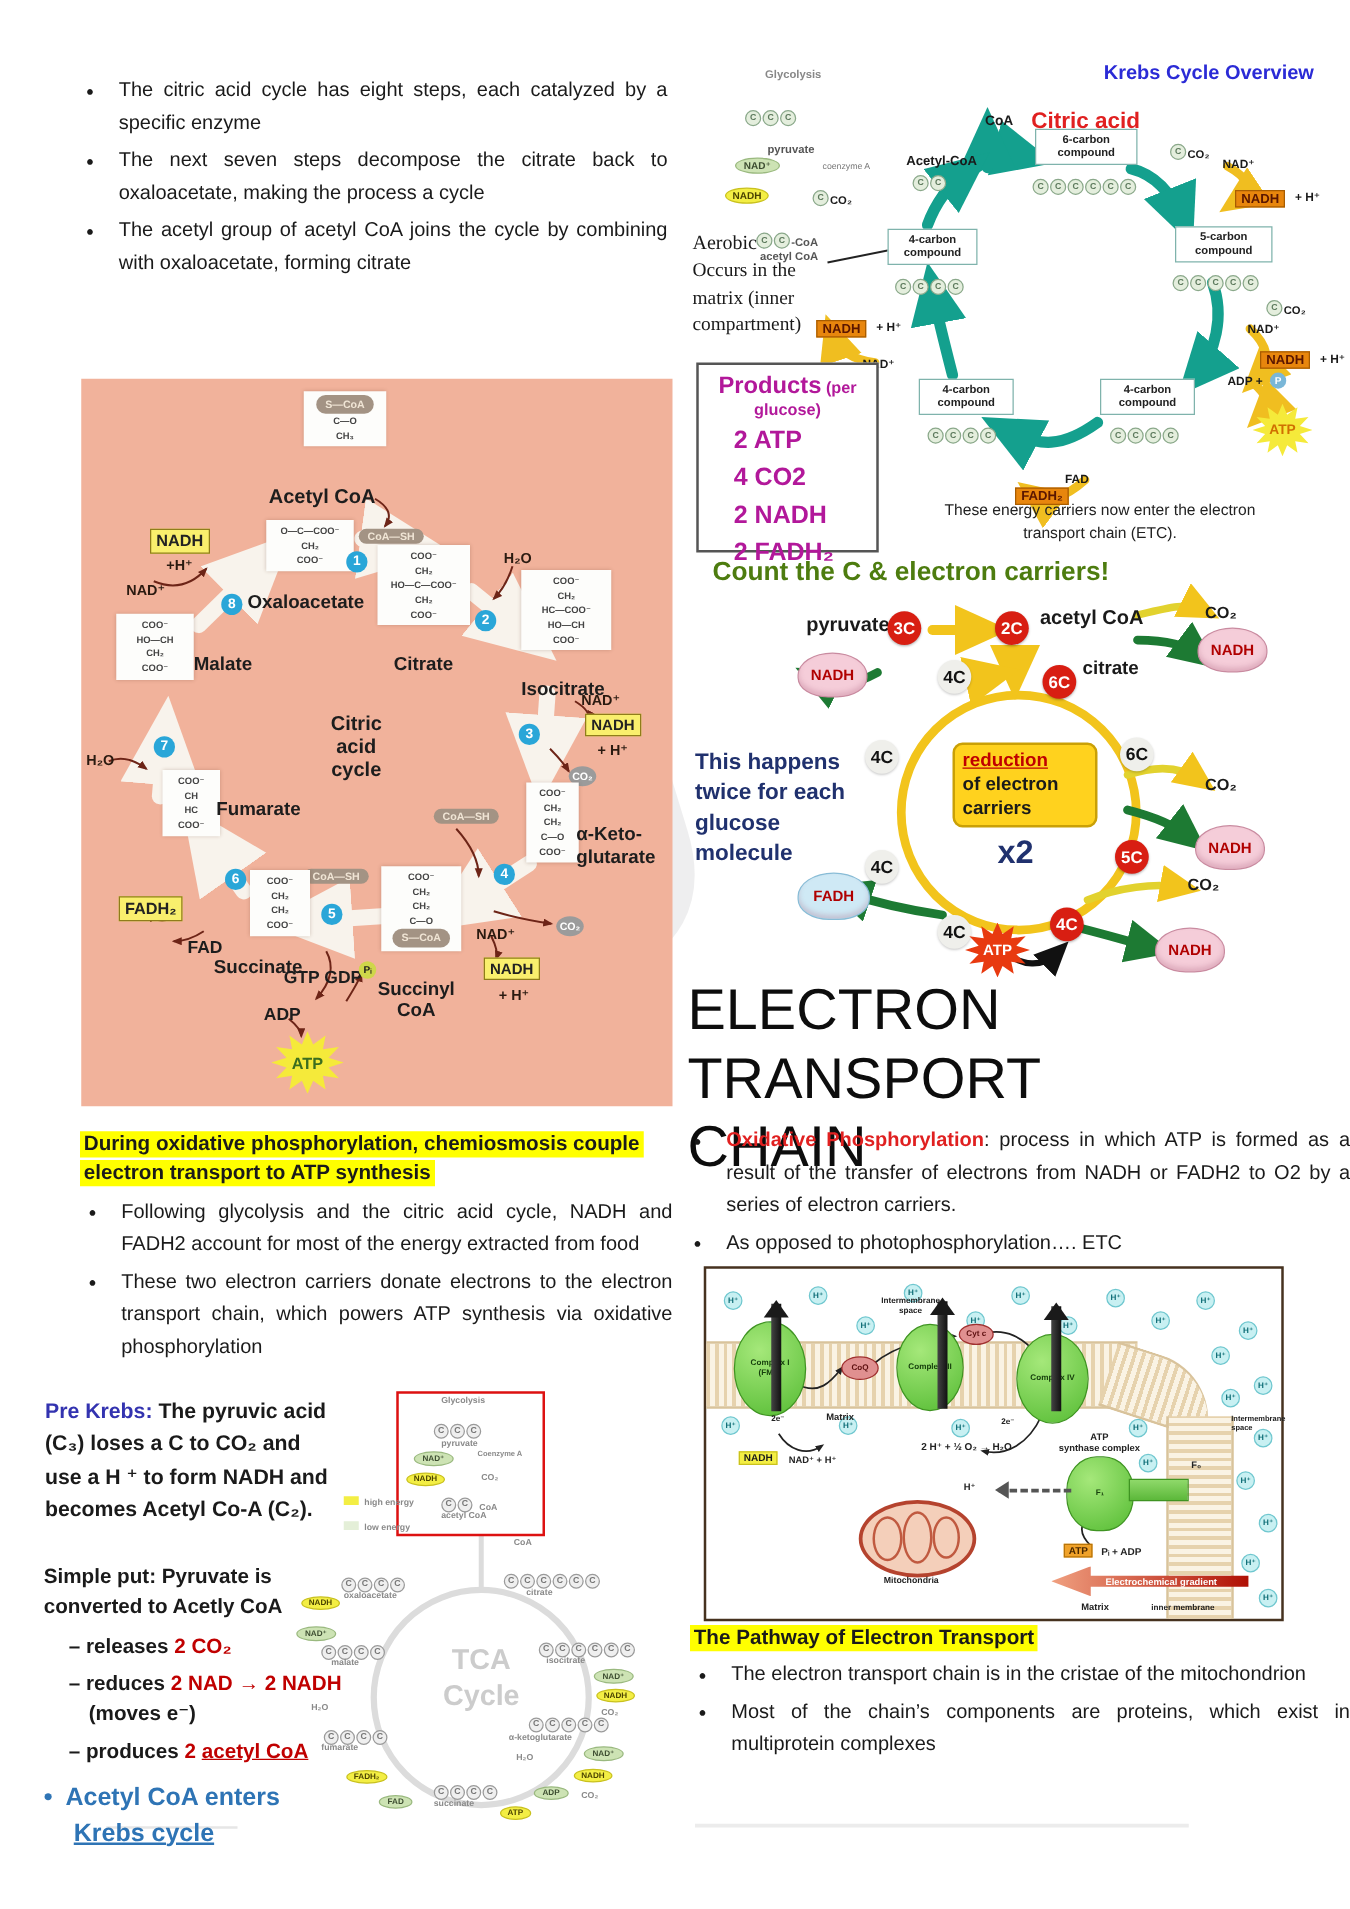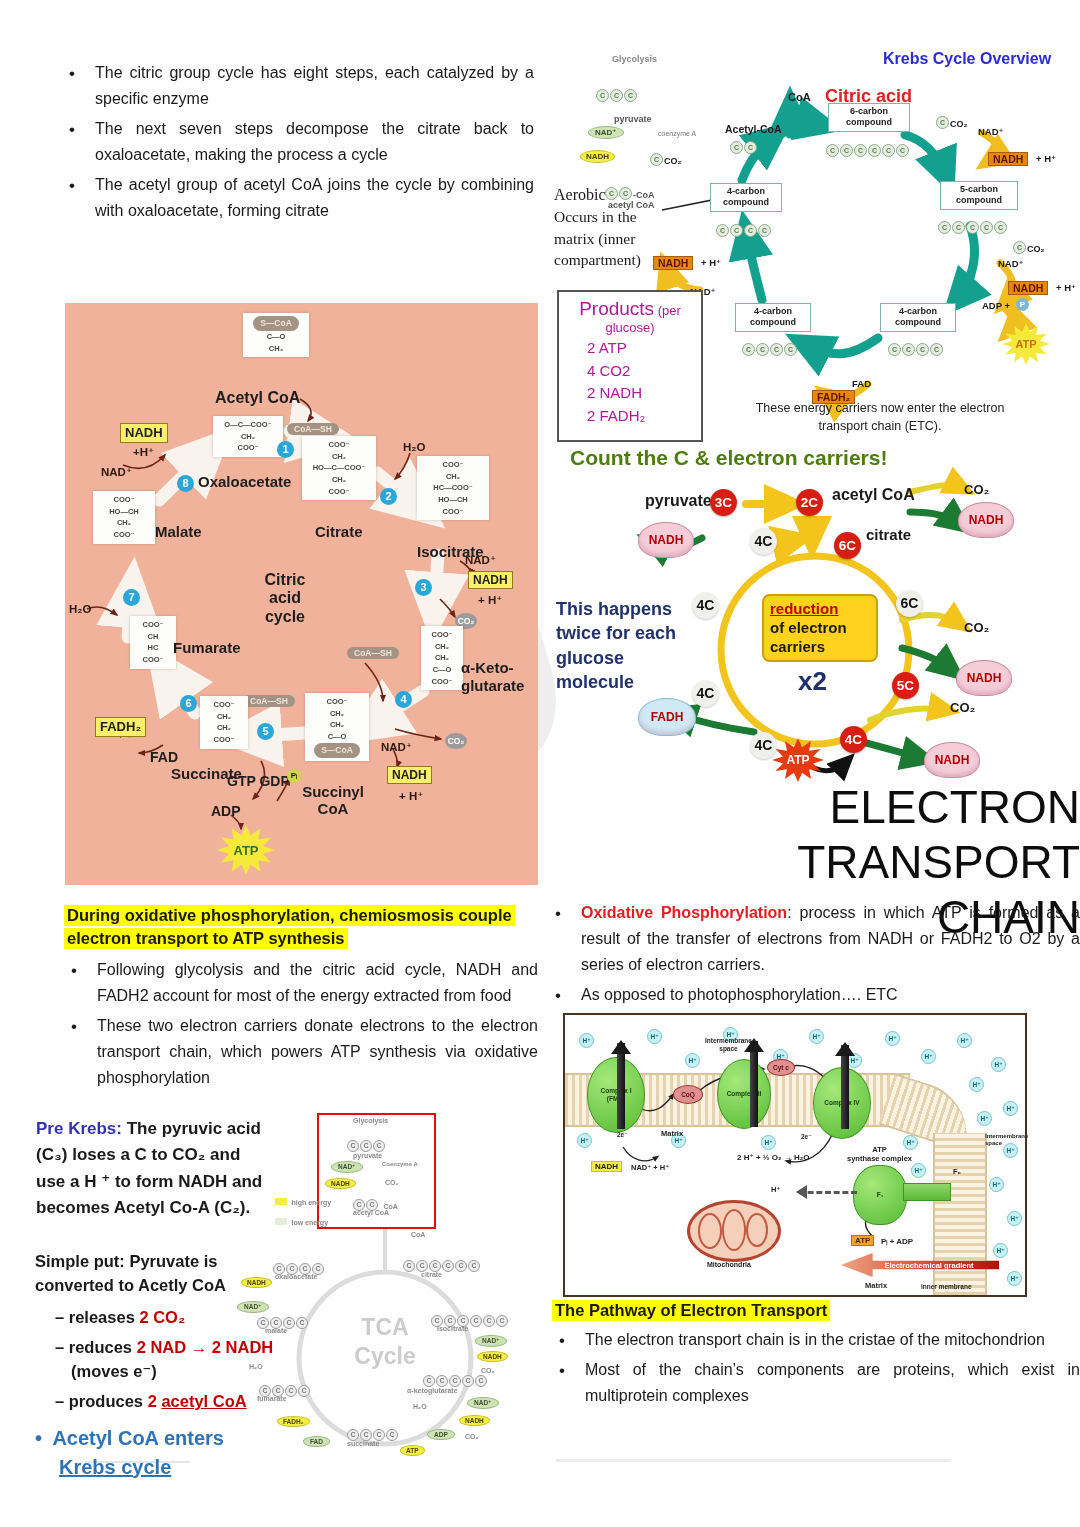--- a/index.html
+++ b/index.html
@@ -82,21 +82,21 @@
   .blue-t{color:#2e74b5}
 </style>
 </head>
 <body>
 
 <div id="page">
 
   <div class="abs wm" style="left:90px;top:430px">RJ</div>
 
   <ul class="abs blist z" style="left:62px;top:60px;width:472px">
-    <li><span>The citric group cycle has eight steps, each catalyzed by a specific enzyme</span></li>
+    <li><span>The citric acid cycle has eight steps, each catalyzed by a specific enzyme</span></li>
     <li><span>The next seven steps decompose the citrate back to oxaloacetate, making the process a cycle</span></li>
     <li><span> The acetyl group of acetyl CoA joins the cycle by combining with oxaloacetate, forming citrate</span></li>
   </ul>
 
   <div class="abs z" id="cycle">
     <svg class="abs" width="473" height="582" style="left:0;top:0">
       <defs>
         <marker id="mw1" markerWidth="6" markerHeight="6" refX="3" refY="2.5" orient="auto">
             <path d="M0,0 L5.5,2.5 L0,5 Z" fill="#f8f3ec"></path>
           </marker>
@@ -347,24 +347,24 @@
     <div class="cbox" style="left:160px;top:145px;width:62px">4-carbon<br>compound</div>
     <div class="abs" style="left:166px;top:183px"><span class="cc">C</span><span class="cc">C</span><span class="cc">C</span><span class="cc">C</span></div>
     <div class="obx" style="left:103px;top:218px">NADH</div>
     <div class="abs b" style="left:151px;top:219px;font-size:9.5px">+ H⁺</div>
     <div class="abs b" style="left:140px;top:248px;font-size:9.5px">NAD⁺</div>
     <div class="abs b" style="left:302px;top:340px;font-size:9.5px">FAD</div>
     <div class="obx" style="left:262px;top:352px">FADH₂</div>
     <div class="abs" style="left:150px;top:362px;width:360px;font-size:12.5px;text-align:center;line-height:1.4;color:#222">These energy carriers now enter the electron<br>transport chain (ETC).</div>
     <div class="abs serif" style="left:4px;top:148px;font-size:16px">Aerobic</div>
     <div class="abs serif" style="left:4px;top:168px;font-size:15.5px;line-height:1.4">Occurs in the<br>matrix (inner<br>compartment)</div>
-    <div class="abs" style="left:7px;top:252px;width:142px;height:148px;border:2px solid #555;background:#fff;color:#b2189a;font-weight:normal">
+    <div class="abs" style="left:7px;top:252px;width:142px;height:148px;border:2px solid #555;background:#fff;color:#b2189a;font-weight:bold">
       <div style="text-align:center;margin-top:6px"><span style="font-size:19px">Products</span><span style="font-size:13px"> (per</span></div>
       <div style="text-align:center;font-size:13px">glucose)</div>
-      <div style="font-size:15px;margin:2px 12px 0 28px;line-height:1.5">
+      <div style="font-size:20px;margin:2px 12px 0 28px;line-height:1.5">
         <div>2 ATP</div>
         <div>4 CO2</div>
         <div>2 NADH</div>
         <div>2 FADH₂</div>
       </div>
     </div>
   </div>
 
   <div class="abs z" style="left:550px;top:442px;width:530px;height:346px">
     <svg class="abs" width="530" height="346" style="left:0;top:0">
@@ -435,21 +435,21 @@
     <div class="abs star12" style="left:222px;top:296px;width:52px;height:44px;background:#e83a10;color:#fff;font-size:12px;box-shadow:0 0 0 3px rgba(250,160,40,.0)">
         <span>ATP</span>
       </div>
     <div class="redc" style="left:290px;top:284px">4C</div>
     <div class="piggy" style="left:374px;top:300px;width:54px;height:34px">
         <span>NADH</span>
       </div>
     <div class="abs b" style="left:400px;top:258px;font-size:13px">CO₂</div>
   </div>
 
-  <div class="abs z" style="left:550px;top:780px;width:530px;text-align:right;font-size:46px;color:#0d0d0d;line-height:1.2">
+  <div class="abs z" style="left:550px;top:780px;width:530px;text-align:left;font-size:46px;color:#0d0d0d;line-height:1.2">
     <div>ELECTRON TRANSPORT</div>
     <div>CHAIN</div>
   </div>
   <ul class="abs blist z" style="left:548px;top:900px;width:532px">
     <li><span class="b" style="color:#e02020">Oxidative Phosphorylation</span><span>: process in which ATP is formed as a result of the transfer of electrons from NADH or FADH2 to O2 by a series of electron carriers.</span></li>
     <li><span>As opposed to photophosphorylation…. ETC</span></li>
   </ul>
 
   <div class="abs z" id="etcd">
     <div class="mem" style="left:0;top:58px;width:345px;height:50px"></div>

